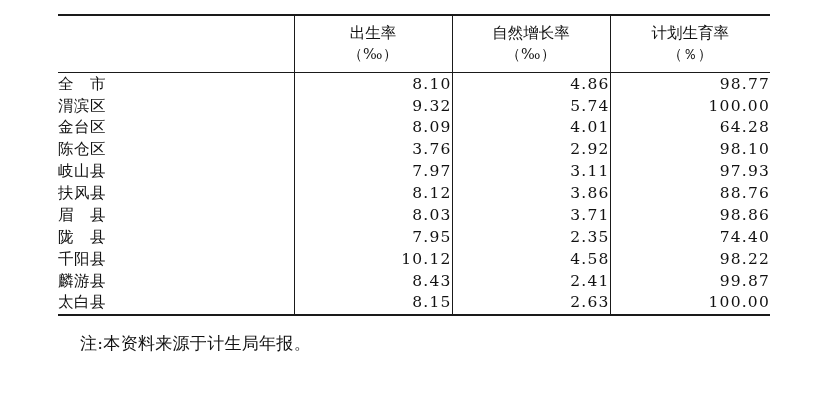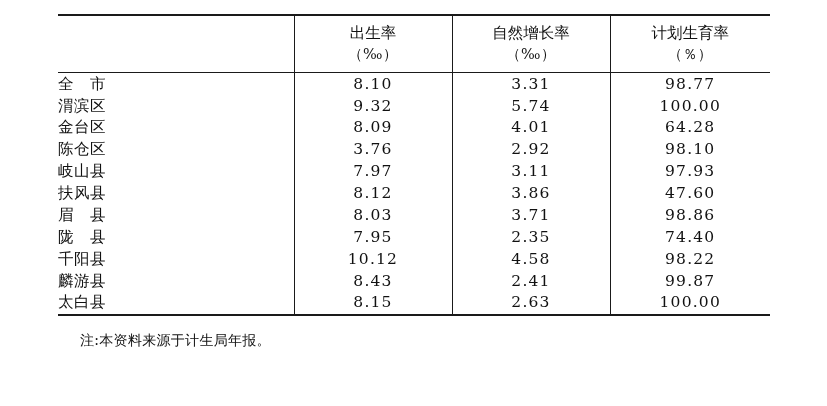--- a/index.html
+++ b/index.html
@@ -63,37 +63,37 @@
   thead th .unit {
     display: block;
     font-size: 14.5px;
     letter-spacing: .5px;
   }
 
   tbody td {
     font-size: 15.5px;
     line-height: 1.0;
     padding: 3.2px 0 3.2px 0;
-    text-align: center;
+    text-align: right;
     vertical-align: middle;
     border-left: 1.1px solid #1a1a1a;
   }
   tbody td.region {
     border-left: none;
     text-align: left;
     letter-spacing: 0.5px;
   }
   tbody td.num {
     font-family: "DejaVu Serif", "Liberation Serif", serif;
     letter-spacing: 1.2px;
   }
   .note {
     margin-top: 16px;
     padding-left: 22px;
-    font-size: 14px;
+    font-size: 17px;
     letter-spacing: .3px;
   }
 </style>
 </head>
 <body>
 
 <div class="page">
 
   <div class="rule-top"></div>
 
@@ -131,21 +131,21 @@
     <colgroup>
       <col class="c-region">
       <col class="c-data">
       <col class="c-data2">
       <col class="c-data3">
     </colgroup>
     <tbody>
       <tr>
         <td class="region">全　市</td>
         <td class="num">8.10</td>
-        <td class="num">3.31</td>
+        <td class="num">4.86</td>
         <td class="num">98.77</td>
       </tr>
       <tr>
         <td class="region">渭滨区</td>
         <td class="num">9.32</td>
         <td class="num">5.74</td>
         <td class="num">100.00</td>
       </tr>
       <tr>
         <td class="region">金台区</td>
@@ -162,21 +162,21 @@
       <tr>
         <td class="region">岐山县</td>
         <td class="num">7.97</td>
         <td class="num">3.11</td>
         <td class="num">97.93</td>
       </tr>
       <tr>
         <td class="region">扶风县</td>
         <td class="num">8.12</td>
         <td class="num">3.86</td>
-        <td class="num">47.60</td>
+        <td class="num">88.76</td>
       </tr>
       <tr>
         <td class="region">眉　县</td>
         <td class="num">8.03</td>
         <td class="num">3.71</td>
         <td class="num">98.86</td>
       </tr>
       <tr>
         <td class="region">陇　县</td>
         <td class="num">7.95</td>

